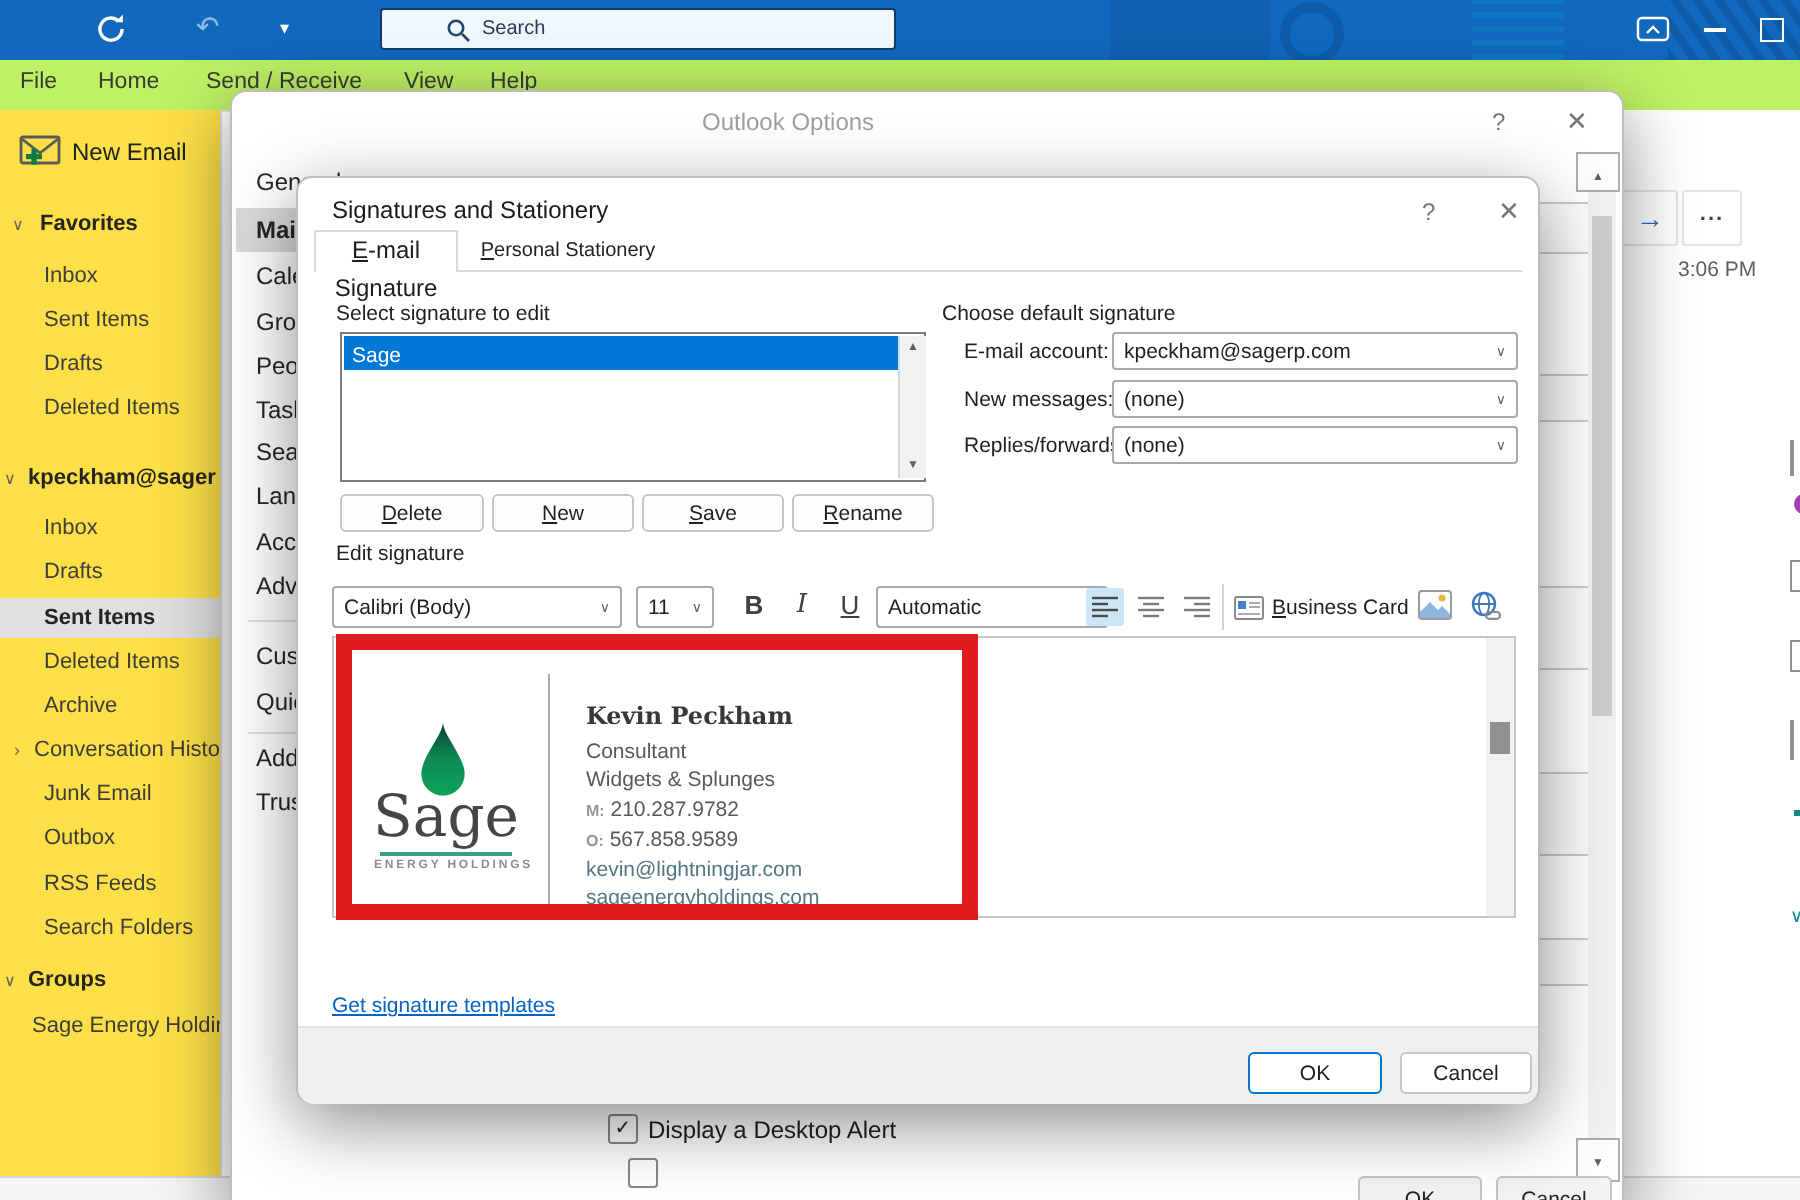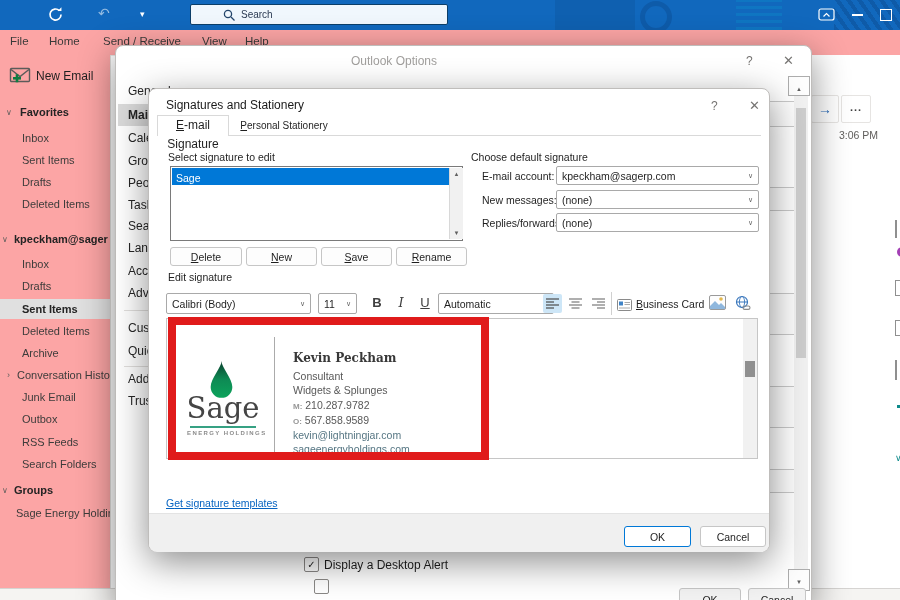--- a/index.html
+++ b/index.html
@@ -11,25 +11,25 @@
 
   
   .titlebar{left:0;top:0;width:900px;height:30px;background:#1168bd;overflow:hidden}
   .tb-glyph{color:#fff;line-height:1}
   .searchbox{left:190px;top:4px;width:258px;height:21px;background:#f0f7fd;border:1px solid #0c3e68;
              border-radius:2px;display:flex;align-items:center;padding-left:32px;box-sizing:border-box}
   .searchbox span{font-size:10px;color:#2b3a52}
   .winbtn{color:#fff;text-align:center}
 
   
-  .ribbon{left:0;top:30px;width:900px;height:25px;background:#fca5a5;border-bottom:1px solid #e8e6e4}
+  .ribbon{left:0;top:30px;width:900px;height:25px;background:#bef264;border-bottom:1px solid #e8e6e4}
   .rtab{position:absolute;top:5px;font-size:11.5px;color:#3b3a39}
 
   
-  .fpane{left:0;top:55px;width:110px;height:533px;background:#fca5a5;border-right:1px solid #e0dedc;overflow:hidden}
+  .fpane{left:0;top:55px;width:110px;height:533px;background:#fde047;border-right:1px solid #e0dedc;overflow:hidden}
   .fitem{position:absolute;font-size:11px;color:#3d3c3b;white-space:nowrap}
   .fhead{font-weight:bold;color:#242424}
   .fsel{background:#e0e0e0}
   .chev{position:absolute;font-size:8px;color:#605e5c}
 
   
   .rpane{left:808px;top:55px;width:92px;height:533px;background:#fff;border-left:1px solid #e4e2e0;overflow:hidden}
   .rbox{position:absolute;border:1px solid #e6e4e2;background:#fff;border-radius:2px;text-align:center}
 
   

